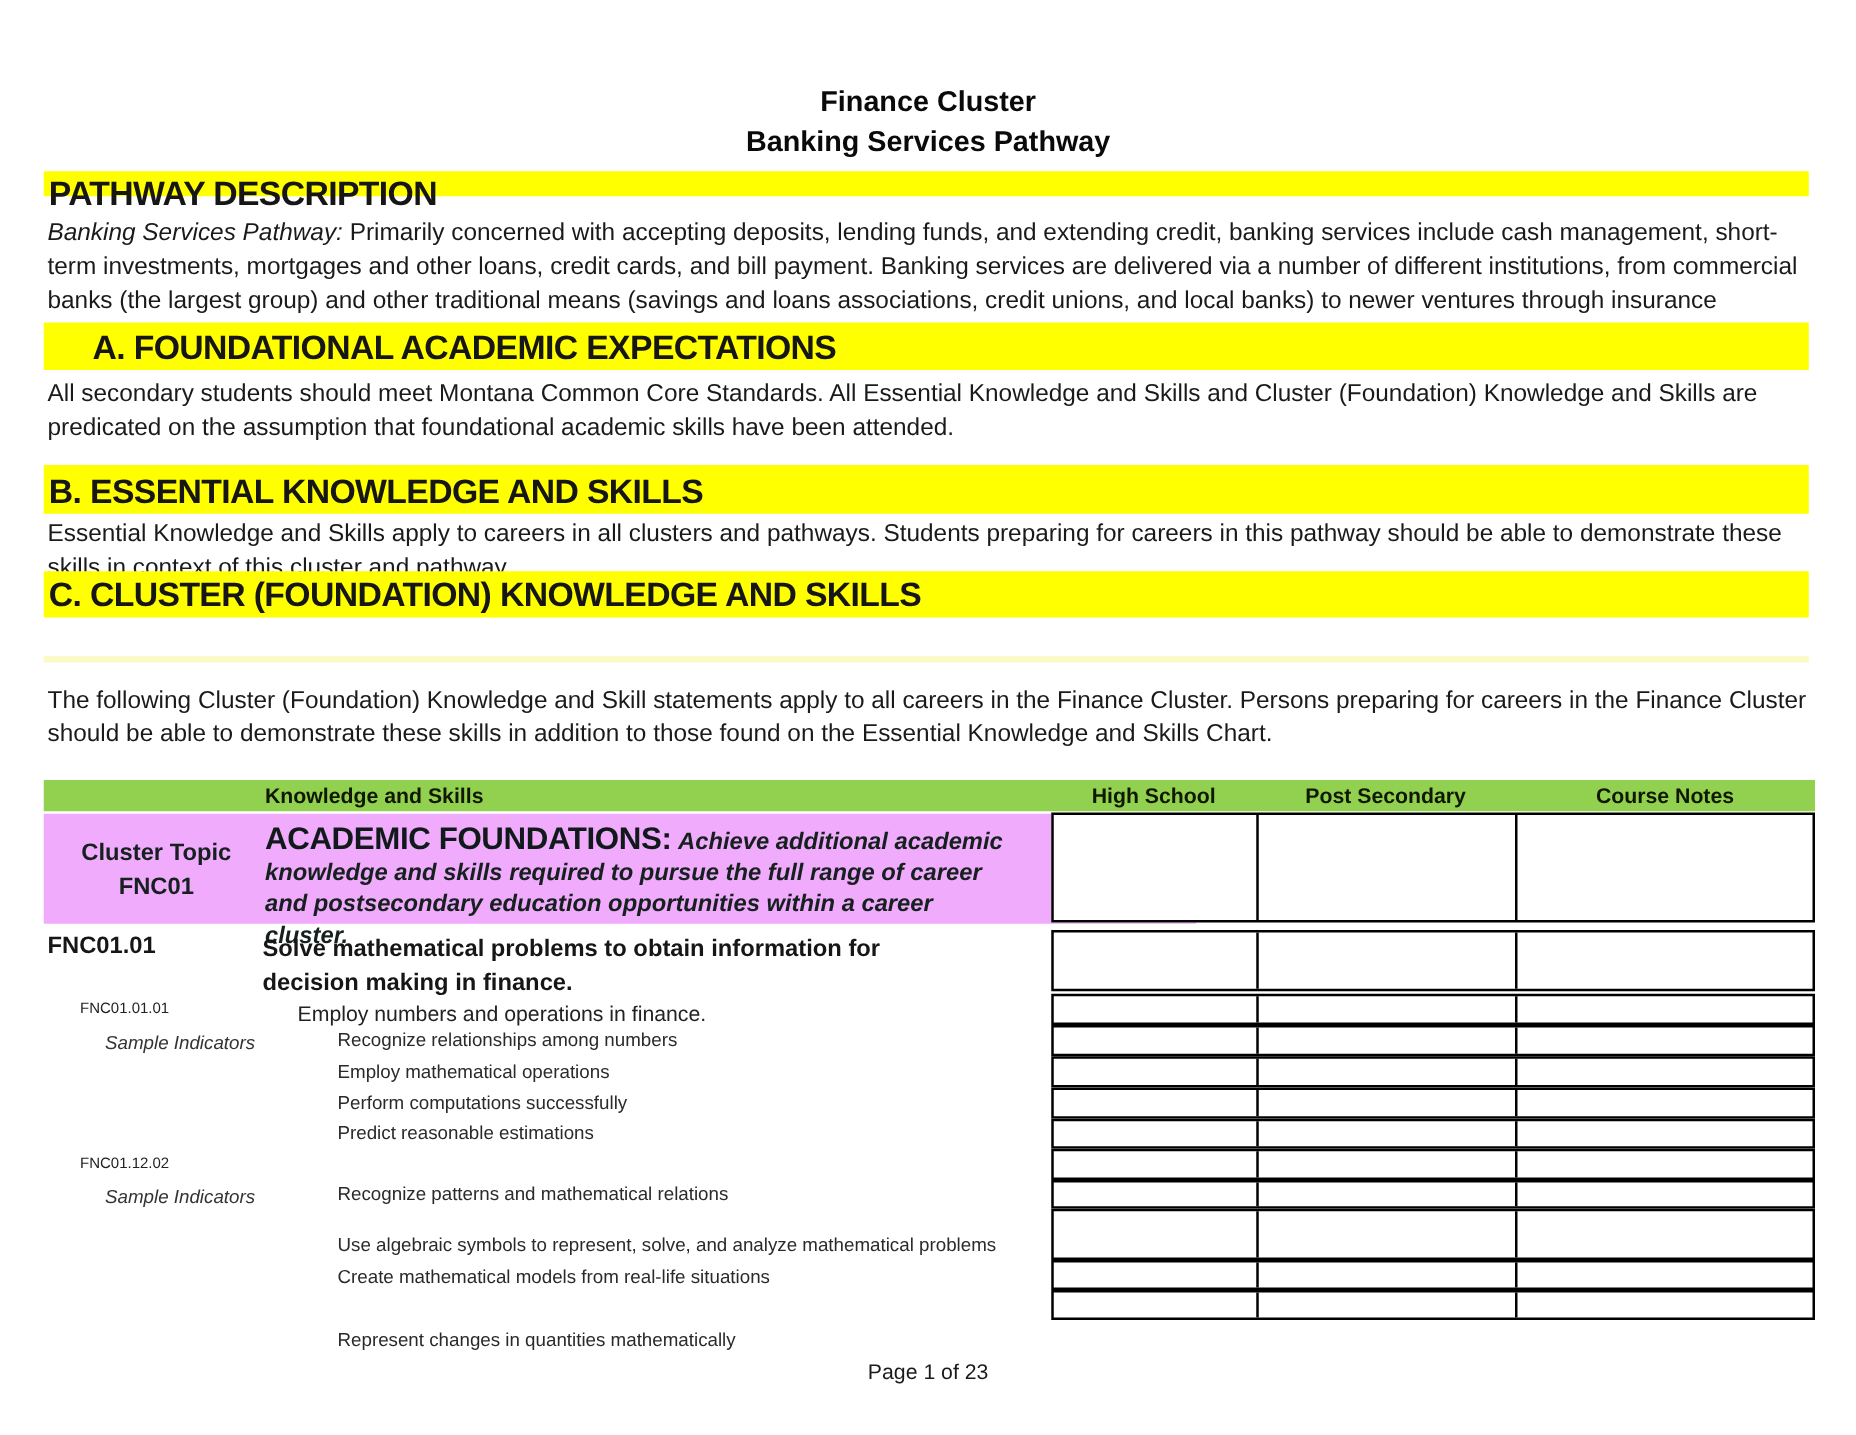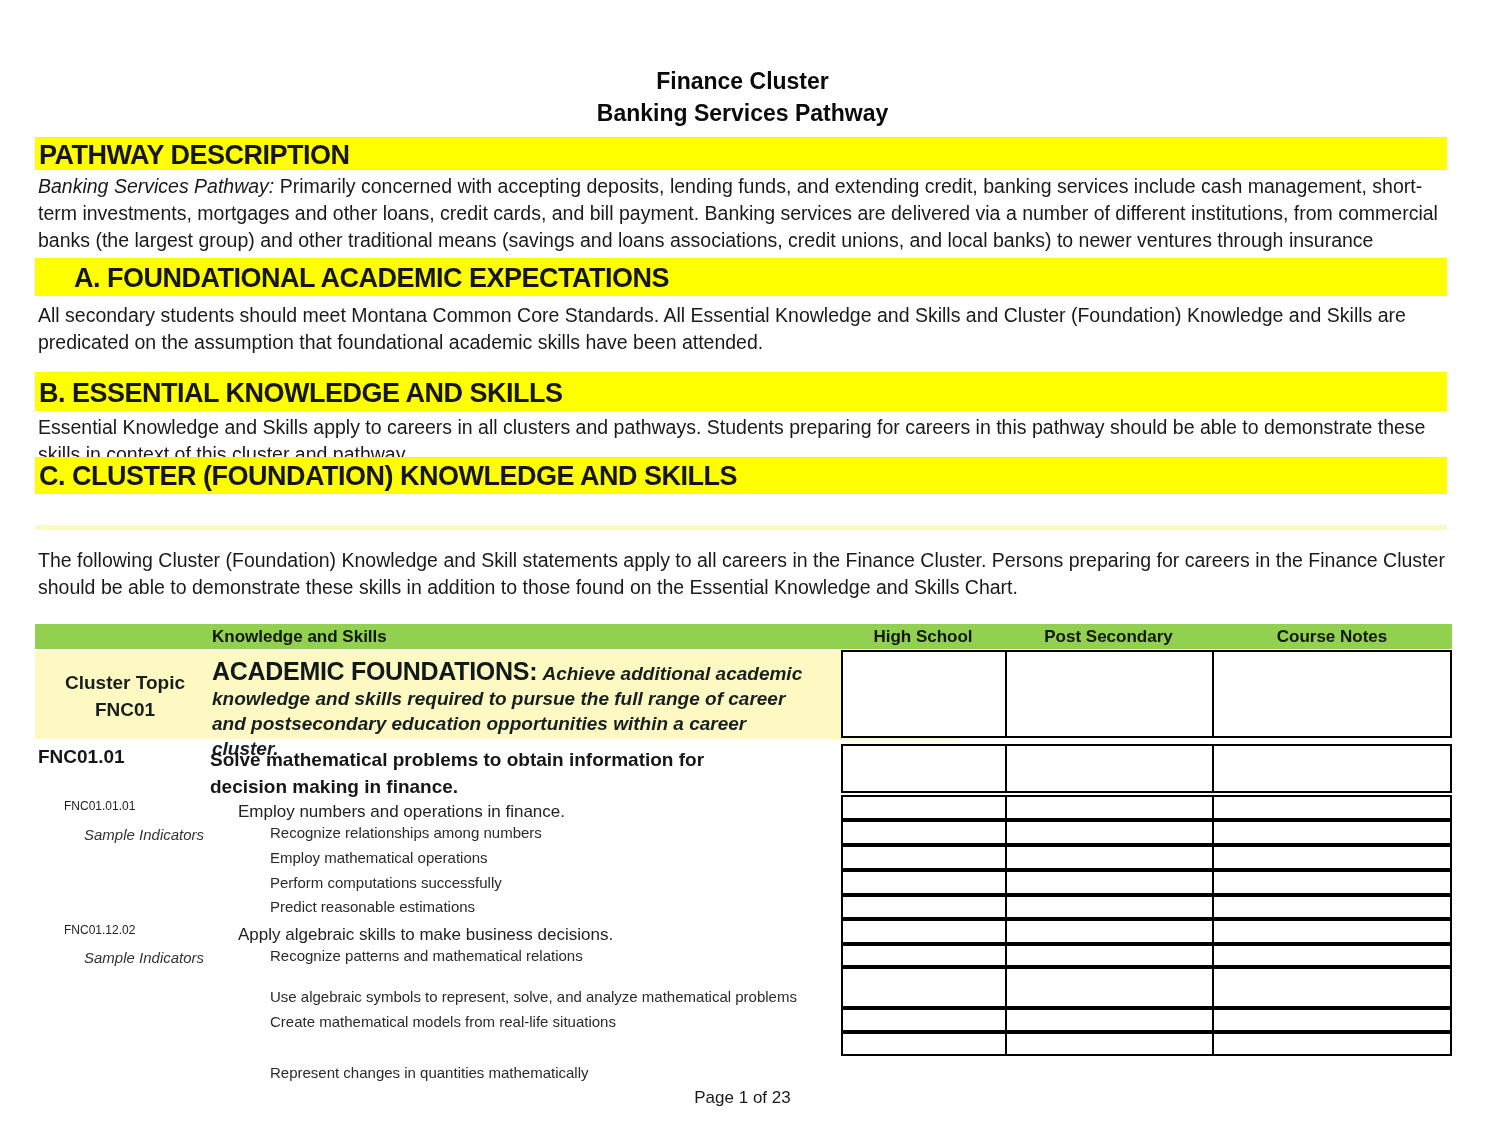--- a/index.html
+++ b/index.html
@@ -10,21 +10,21 @@
     font-family:"Liberation Sans", sans-serif;
     color:#111111;
     overflow:hidden;
   }
   .abs{position:absolute;}
   .title{
     left:0;width:1485px;text-align:center;
     font-weight:bold;font-size:23px;color:#0a0a0a;
   }
   .banner{
-    left:35px;width:1412px;height:33px;
+    left:35px;width:1412px;height:20px;
     background:#FFFF00;
     font-weight:bold;font-size:27px;line-height:36px;
     letter-spacing:-0.5px;color:#161616;
     padding-left:4px;box-sizing:border-box;
     white-space:nowrap;
   }
   .banner-shadow{
     left:35px;width:1412px;height:5px;background:#FAFAC4;
   }
   .para{
@@ -41,21 +41,21 @@
     position:absolute;top:0;height:25px;line-height:25px;
     font-weight:bold;font-size:17px;color:#101800;
     white-space:nowrap;
   }
   .gl-knowledge{left:177px;}
   .gl-hs{left:806px;width:164px;text-align:center;}
   .gl-ps{left:970px;width:207px;text-align:center;}
   .gl-cn{left:1177px;width:240px;text-align:center;}
   .cyan-cell{
     left:35px;top:651px;width:922px;height:88px;
-    background:#fef9c3;
+    background:#f0abfc;
   }
   .cluster-topic{
     position:absolute;left:0;top:18px;width:180px;
     text-align:center;font-weight:bold;font-size:19px;line-height:27px;
     color:#15201f;
   }
   .af-block{
     position:absolute;left:177px;top:8px;width:600px;
     font-size:19px;line-height:25px;
   }
@@ -176,21 +176,20 @@
   <div class="abs row-code sub" style="left:64px;top:799px;">FNC01.01.01</div>
   <div class="abs row-text sub" style="left:238px;top:798px;">Employ numbers and operations in finance.</div>
 
   <div class="abs sample" style="left:84px;top:826px;">Sample Indicators</div>
   <div class="abs indicator" style="left:270px;top:824px;">Recognize relationships among numbers</div>
   <div class="abs indicator" style="left:270px;top:849px;">Employ mathematical operations</div>
   <div class="abs indicator" style="left:270px;top:874px;">Perform computations successfully</div>
   <div class="abs indicator" style="left:270px;top:898px;">Predict reasonable estimations</div>
 
   <div class="abs row-code sub" style="left:64px;top:923px;">FNC01.12.02</div>
-  <div class="abs row-text sub" style="left:238px;top:921px;">Apply algebraic skills to make business decisions.</div>
 
   <div class="abs sample" style="left:84px;top:949px;">Sample Indicators</div>
   <div class="abs indicator" style="left:270px;top:947px;">Recognize patterns and mathematical relations</div>
   <div class="abs indicator" style="left:270px;top:988px;">Use algebraic symbols to represent, solve, and analyze mathematical problems</div>
   <div class="abs indicator" style="left:270px;top:1013px;">Create mathematical models from real-life situations</div>
   <div class="abs indicator" style="left:270px;top:1064px;">Represent changes in quantities mathematically</div>
 
   <div class="abs footer">Page 1 of 23</div>
 
 </div>

